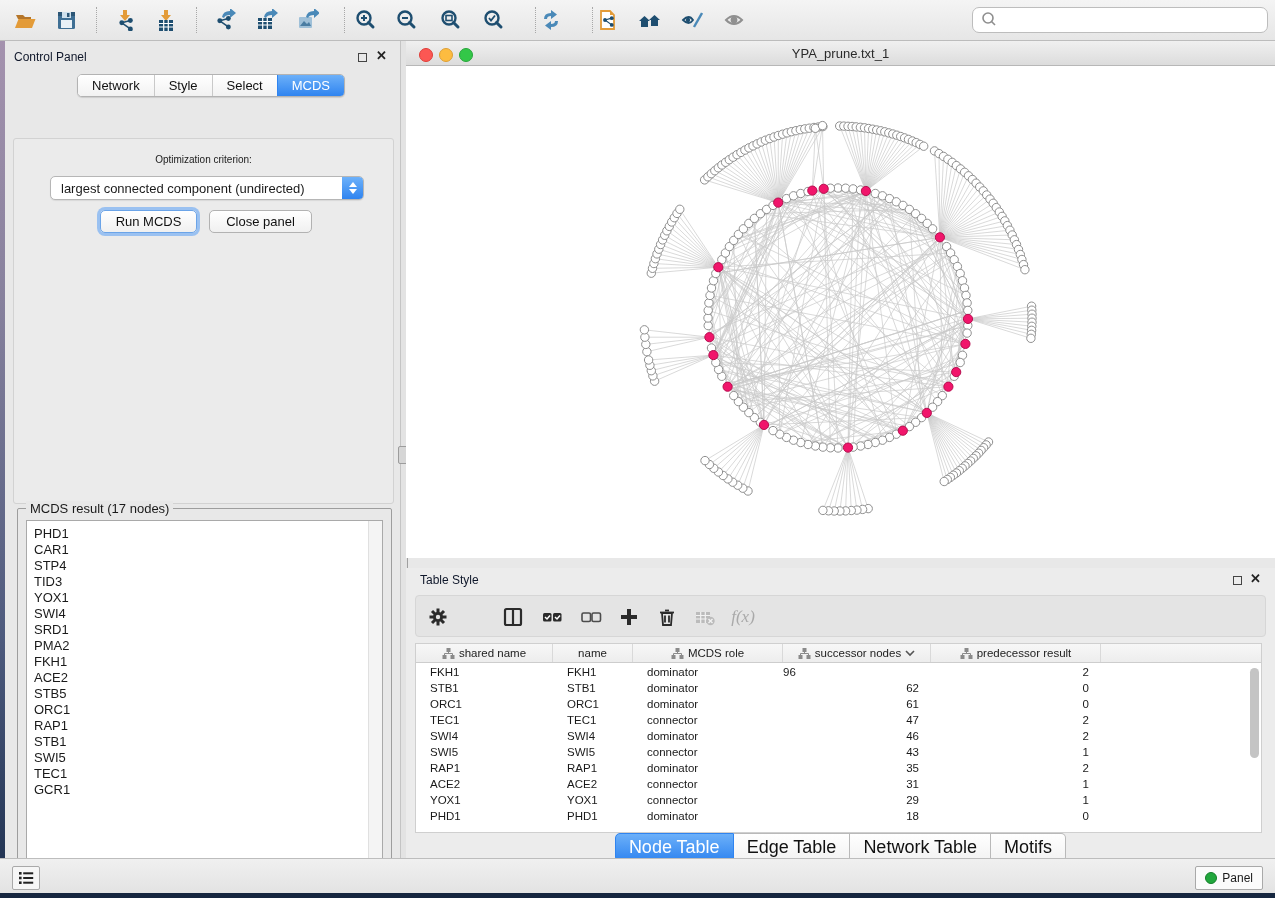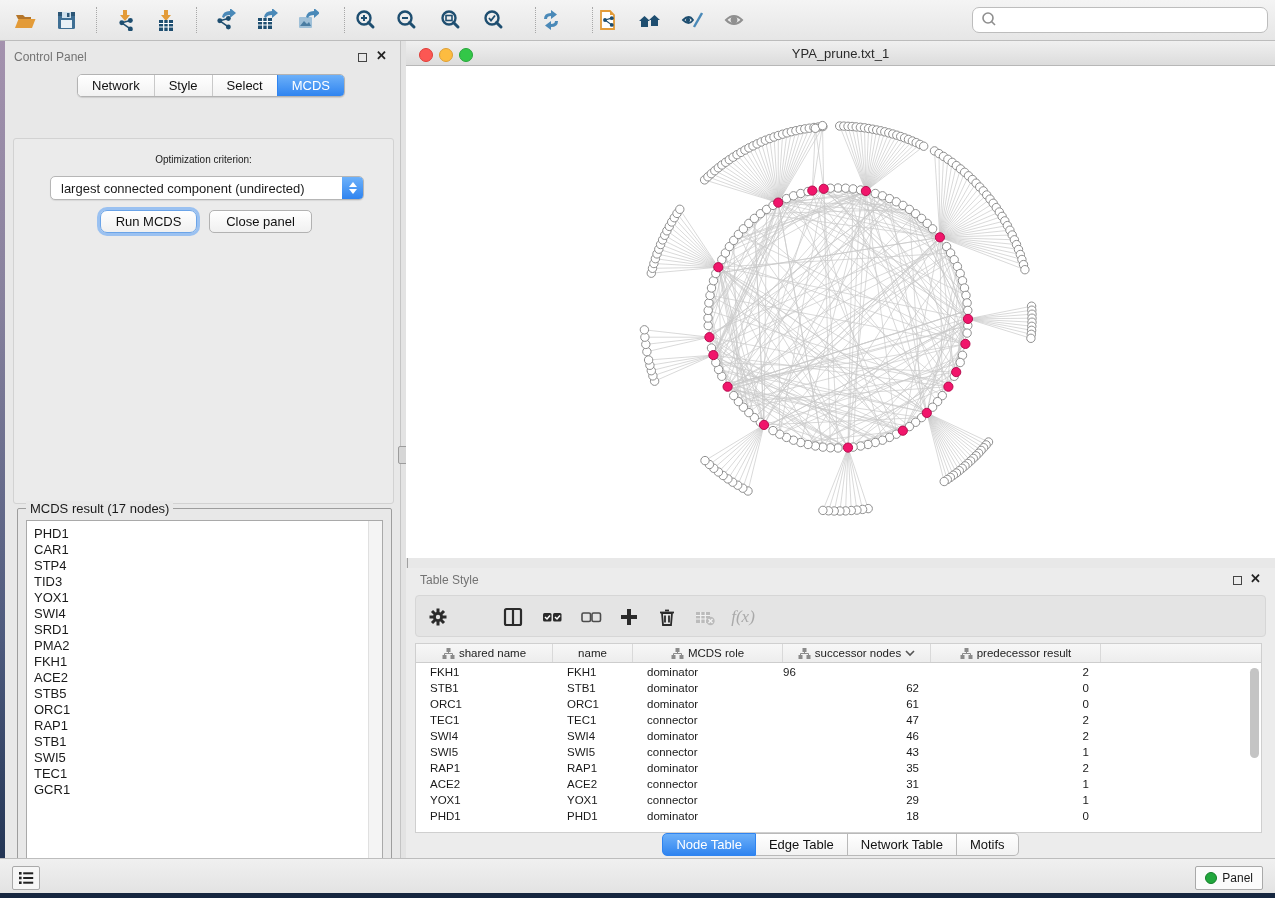--- a/index.html
+++ b/index.html
@@ -13,21 +13,21 @@
   .tb-btn{position:absolute;top:6px;width:30px;height:28px;display:flex;align-items:center;justify-content:center;}
   .tb-sep{position:absolute;top:7px;height:26px;width:0;border-left:1px dotted #a8a8a8;}
   .search-box{position:absolute;left:972px;top:7px;width:296px;height:26px;background:#fff;
     border:1px solid #bdbdbd;border-radius:7px;display:flex;align-items:center;padding-left:8px;box-sizing:border-box;}
   
   .desktop-left{left:0;top:41px;width:5px;height:857px;
     background:linear-gradient(#a492ae,#87819d 30%,#4d5a7d 70%,#1c2f4e);}
   .desktop-bottom{left:0;top:893px;width:1275px;height:5px;background:#16263f;}
   
   .control-panel{left:5px;top:41px;width:395px;height:817px;background:#e8e8e8;}
-  .panel-title{font-size:12px;color:#737373;}
+  .panel-title{font-size:12px;color:#0f172a;}
   .win-mini{width:9px;height:9px;border:1.5px solid #444;display:inline-block;box-sizing:border-box;}
   .win-close{font-size:13px;font-weight:bold;color:#222;line-height:9px;}
   .seg-tabs{display:flex;border:1px solid #b3b3b3;border-radius:5px;overflow:hidden;background:#fff;
     box-shadow:0 1px 1px rgba(0,0,0,.12);}
   .seg-tab{padding:3px 14px;font-size:13px;background:linear-gradient(#ffffff,#f2f2f2);
     border-left:1px solid #c9c9c9;color:#111;}
   .seg-tab:first-child{border-left:none;text-align:right;}
   .seg-tab.active{background:linear-gradient(#6cb0f9,#2f84f0);color:#fff;border-left-color:#2f84f0;}
   .cp-body{left:8px;top:97px;width:379px;height:364px;background:#ebebeb;
     border:1px solid #d2d2d2;border-radius:3px;}
@@ -36,21 +36,21 @@
     border:1px solid #b6b6b6;border-radius:5px;display:flex;align-items:center;box-sizing:border-box;
     box-shadow:0 1px 1px rgba(0,0,0,.08);}
   .dd-text{padding-left:10px;font-size:13px;flex:1;}
   .dd-stepper{width:21px;height:22px;border-radius:0 4px 4px 0;background:linear-gradient(#6db1fa,#2f84f0);
     display:flex;flex-direction:column;align-items:center;justify-content:center;gap:2px;}
   .tri-up{width:0;height:0;border-left:4px solid transparent;border-right:4px solid transparent;border-bottom:5px solid #fff;}
   .tri-dn{width:0;height:0;border-left:4px solid transparent;border-right:4px solid transparent;border-top:5px solid #fff;}
   .mac-btn{position:absolute;height:23px;background:linear-gradient(#ffffff,#f0f0f0);
     border:1px solid #b2b2b2;border-radius:5px;font-size:13px;display:flex;align-items:center;
     justify-content:center;box-sizing:border-box;color:#111;}
-  .mac-btn.focus{box-shadow:0 0 0 3px rgba(100,165,245,.6);border-color:#6ba4e8;border-radius:7px;}
+  .mac-btn.focus{box-shadow:0 0 0 3px rgba(100,165,245,.6);border-color:#6ba4e8;}
   .fieldset{left:12px;top:467px;width:373px;height:371px;border:1px solid #9d9d9d;border-radius:2px;}
   .legend{position:absolute;left:8px;top:-8px;background:#e8e8e8;padding:0 4px;font-size:13px;}
   .mcds-list{position:absolute;left:8px;top:11px;width:357px;height:351px;background:#fff;
     border:1px solid #a9a9a9;box-sizing:border-box;overflow:hidden;}
   .mcds-item{font-size:13px;line-height:16px;padding-left:7px;}
   .mcds-scroll{position:absolute;right:0;top:0;width:13px;height:100%;background:#f4f4f4;border-left:1px solid #e0e0e0;}
   
   .v-splitter{left:400px;top:41px;width:6px;height:817px;background:#e3e3e3;border-left:1px solid #c4c4c4;border-right:1px solid #9f9f9f;}
   .split-handle{position:absolute;left:-3px;top:405px;width:10px;height:16px;background:#d6d6d6;border:1px solid #9c9c9c;border-radius:2px;}
   
@@ -68,21 +68,21 @@
   .fx{font-family:"Liberation Serif",serif;font-style:italic;font-size:17px;color:#a9a9a9;}
   .ntable{position:absolute;left:9px;top:75px;width:847px;height:190px;background:#fff;border:1px solid #cfcfcf;box-sizing:border-box;}
   .thead{position:absolute;left:0;top:0;height:19px;background:linear-gradient(#f7f7f7,#ededed);
     border-bottom:1px solid #cdcdcd;display:flex;align-items:center;box-sizing:border-box;}
   .th{height:100%;display:flex;align-items:center;justify-content:center;gap:4px;
     border-right:1px solid #d9d9d9;font-size:11.5px;color:#222;box-sizing:border-box;}
   .trow{position:absolute;left:0;width:845px;height:16px;display:flex;align-items:center;font-size:11.5px;}
   .td{box-sizing:border-box;white-space:nowrap;overflow:hidden;}
   .tscroll{position:absolute;right:2px;top:24px;width:9px;height:90px;background:#c4c4c4;border-radius:5px;}
   .bottom-tabs{position:absolute;left:0;top:265px;width:100%;display:flex;justify-content:center;}
-  .btab{padding:3px 13px;font-size:13px;background:linear-gradient(#ffffff,#f2f2f2);
+  .btab{padding:3px 13px;font-size:18px;background:linear-gradient(#ffffff,#f2f2f2);
     border:1px solid #b9b9b9;border-left:none;color:#111;}
   .btab:first-child{border-left:1px solid #b9b9b9;border-radius:5px 0 0 5px;}
   .btab:last-child{border-radius:0 5px 5px 0;}
   .btab.active{background:linear-gradient(#6cb0f9,#2f84f0);color:#fff;border-color:#2f84f0;}
   
   .status-bar{left:0;top:858px;width:1275px;height:35px;background:linear-gradient(#f0f0f0,#e3e3e3);
     border-top:1px solid #bdbdbd;box-sizing:border-box;}
   .sb-btn{position:absolute;left:12px;top:7px;width:26px;height:22px;background:#f6f6f6;
     border:1px solid #a9a9a9;border-radius:2px;display:flex;align-items:center;justify-content:center;}
   .memory-btn{position:absolute;right:12px;top:7px;height:22px;padding:0 9px;background:#fbfbfb;

